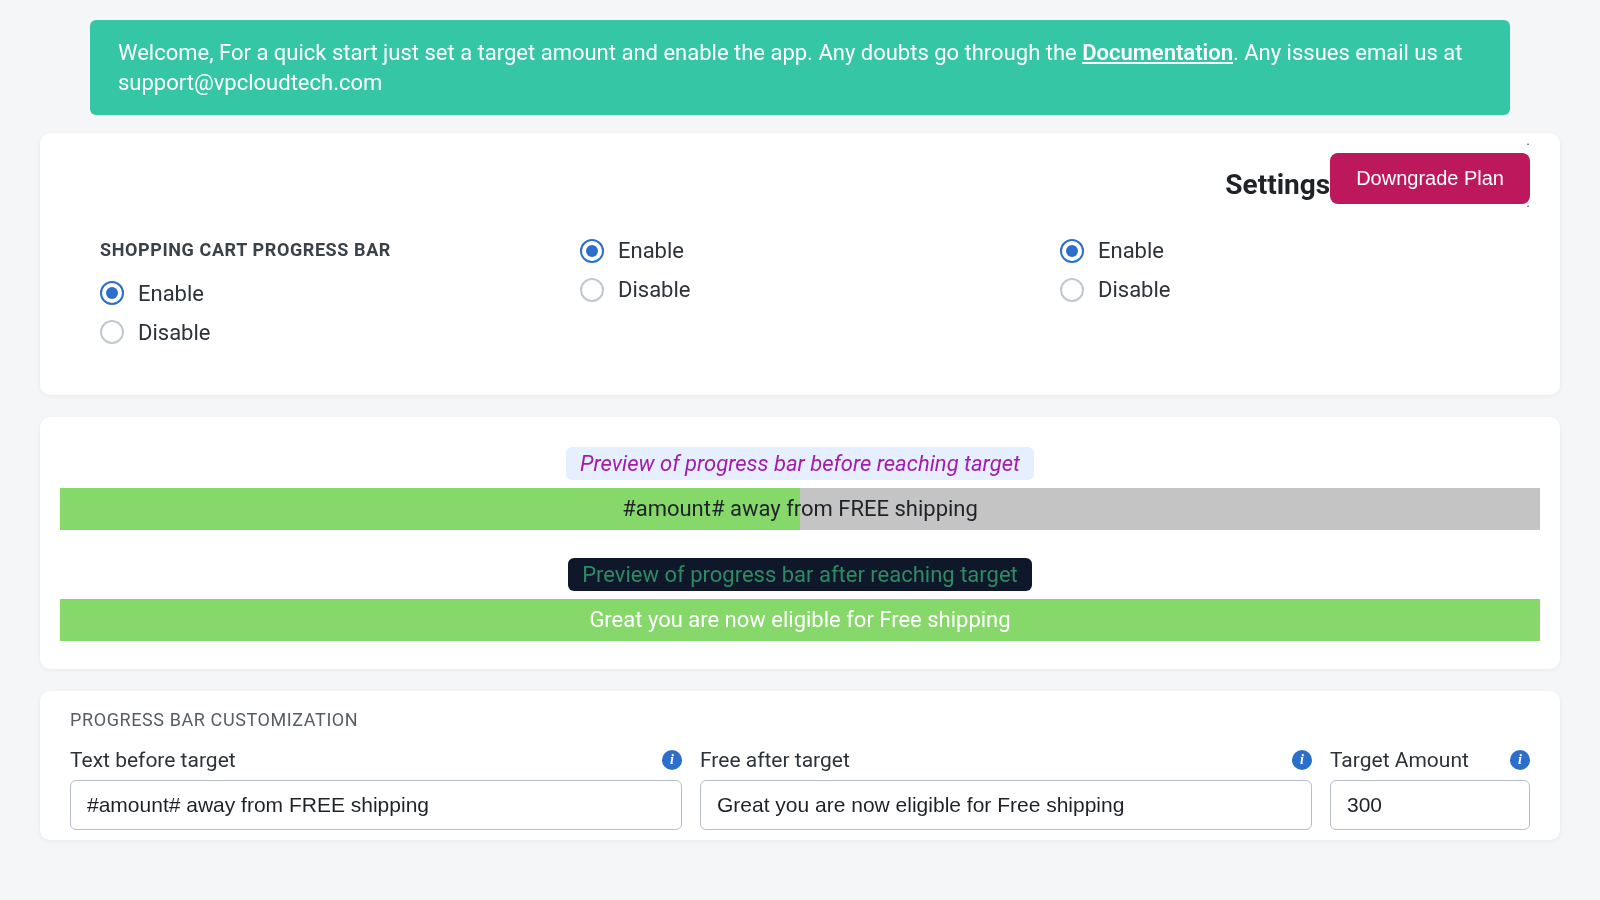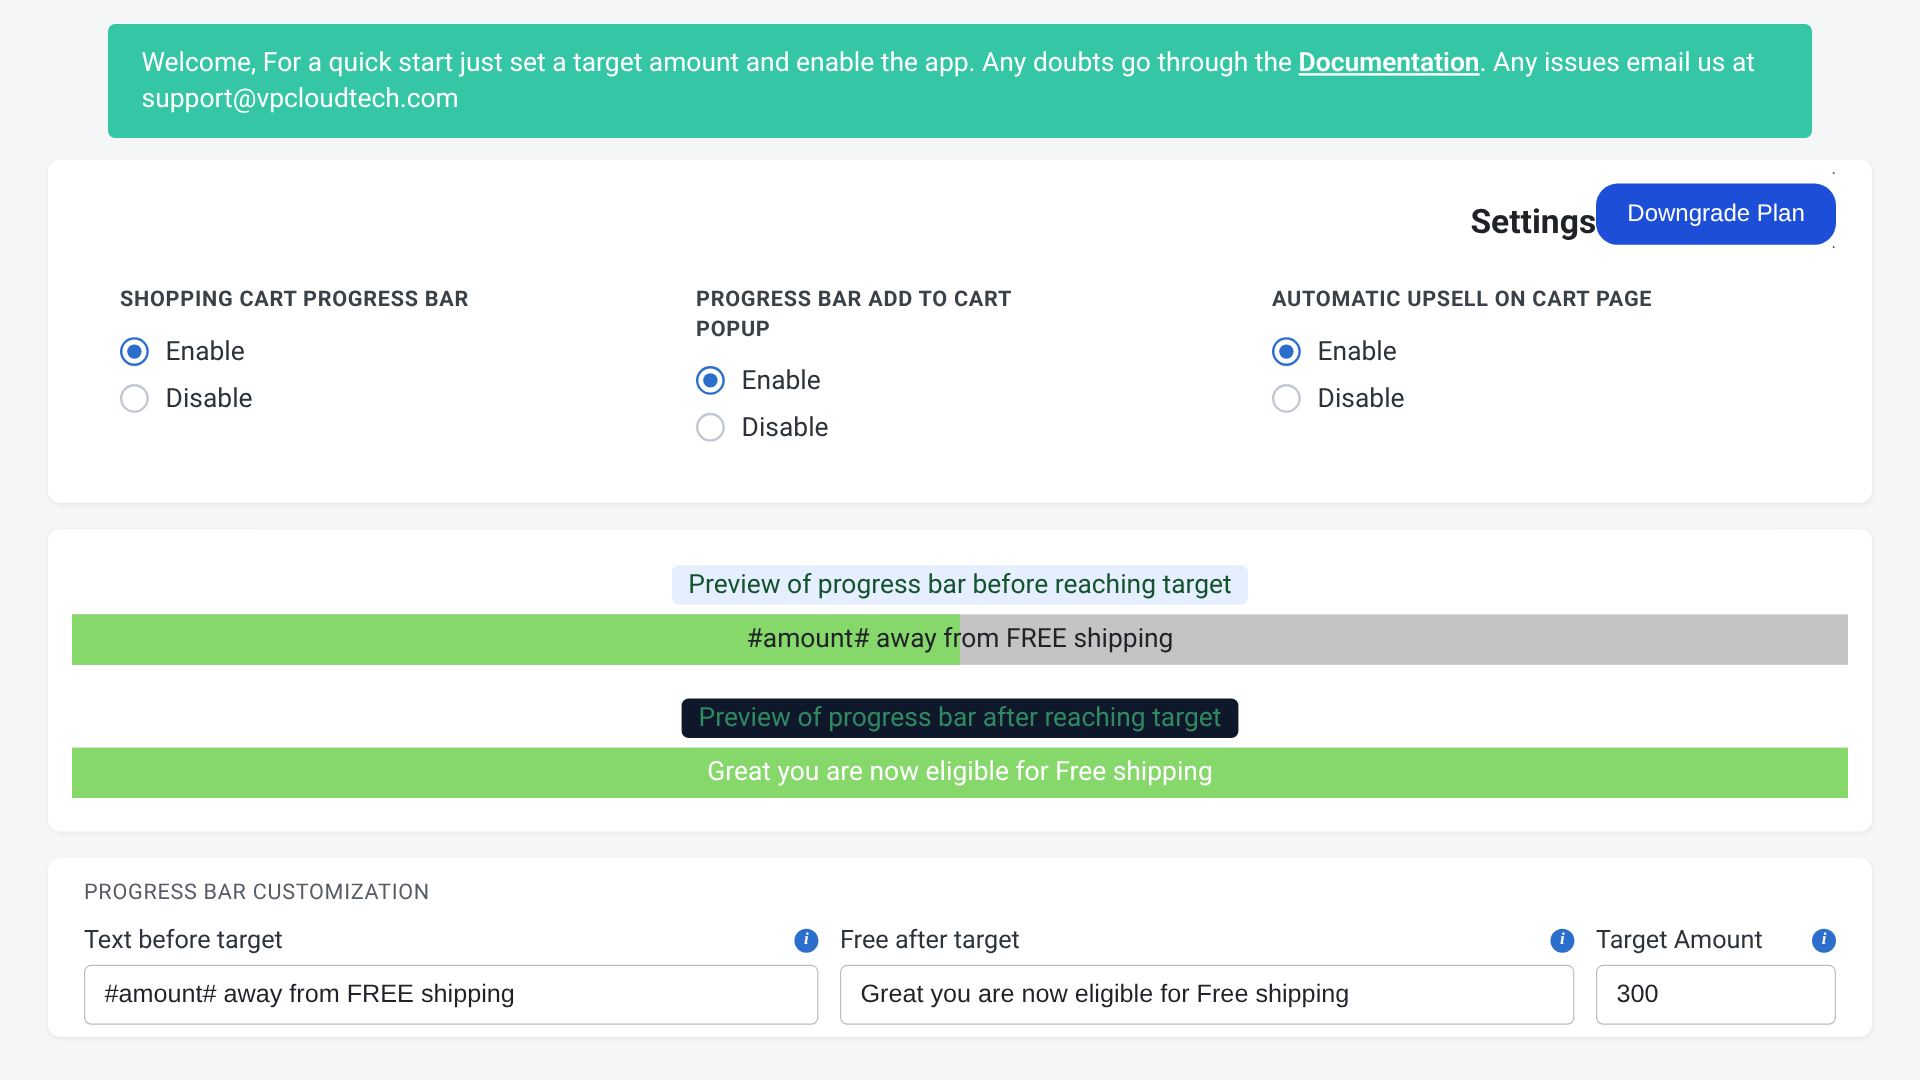--- a/index.html
+++ b/index.html
@@ -42,24 +42,24 @@
     justify-content: flex-end;
     align-items: center;
     margin-bottom: 28px;
   }
   .settings-title {
     font-size: 28px;
     font-weight: 700;
     color: #1f2328;
   }
   .downgrade-btn {
-    background: #1d4ed8;
+    background: #be185d;
     color: #fff;
     border: none;
-    border-radius: 18px;
+    border-radius: 8px;
     padding: 14px 26px;
     font-size: 20px;
     font-weight: 500;
     cursor: pointer;
     position: relative;
     top: -6px;
   }
   .dots { position: absolute; right: 30px; font-size: 14px; color: #484848; }
   .dots.top { top: 4px; }
   .dots.bottom { top: 66px; }
@@ -116,21 +116,21 @@
     margin-bottom: 22px;
   }
   .pill {
     display: block;
     width: fit-content;
     margin: 0 auto 8px auto;
     padding: 4px 14px;
     border-radius: 6px;
     font-size: 22px;
   }
-  .pill.blue { background: #e6efff; color: #14532d; }
+  .pill.blue { background: #e6efff; color: #a21caf; font-style: italic; }
   .pill.green { background: #0f172a; color: #2f8a61; }
   .prog-wrap {
     width: 100%;
     height: 42px;
     background: #c4c4c4;
     display: flex;
     align-items: center;
     justify-content: center;
     position: relative;
     margin-bottom: 28px;
@@ -216,32 +216,30 @@
         <div class="radio-option">
           <span class="radio-circle selected"></span>
           <span>Enable</span>
         </div>
         <div class="radio-option">
           <span class="radio-circle"></span>
           <span>Disable</span>
         </div>
       </div>
       <div class="radio-col">
-        <div class="radio-heading">PROGRESS BAR ADD TO CART POPUP</div>
         <div class="radio-option">
           <span class="radio-circle selected"></span>
           <span>Enable</span>
         </div>
         <div class="radio-option">
           <span class="radio-circle"></span>
           <span>Disable</span>
         </div>
       </div>
       <div class="radio-col">
-        <div class="radio-heading">AUTOMATIC UPSELL ON CART PAGE</div>
         <div class="radio-option">
           <span class="radio-circle selected"></span>
           <span>Enable</span>
         </div>
         <div class="radio-option">
           <span class="radio-circle"></span>
           <span>Disable</span>
         </div>
       </div>
     </div>

